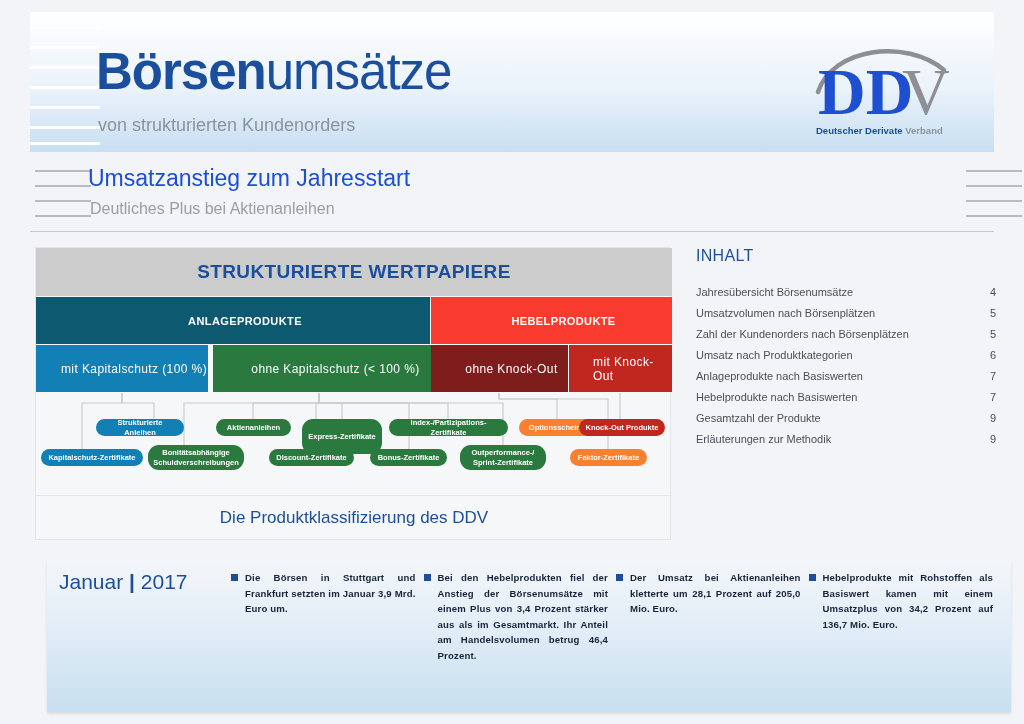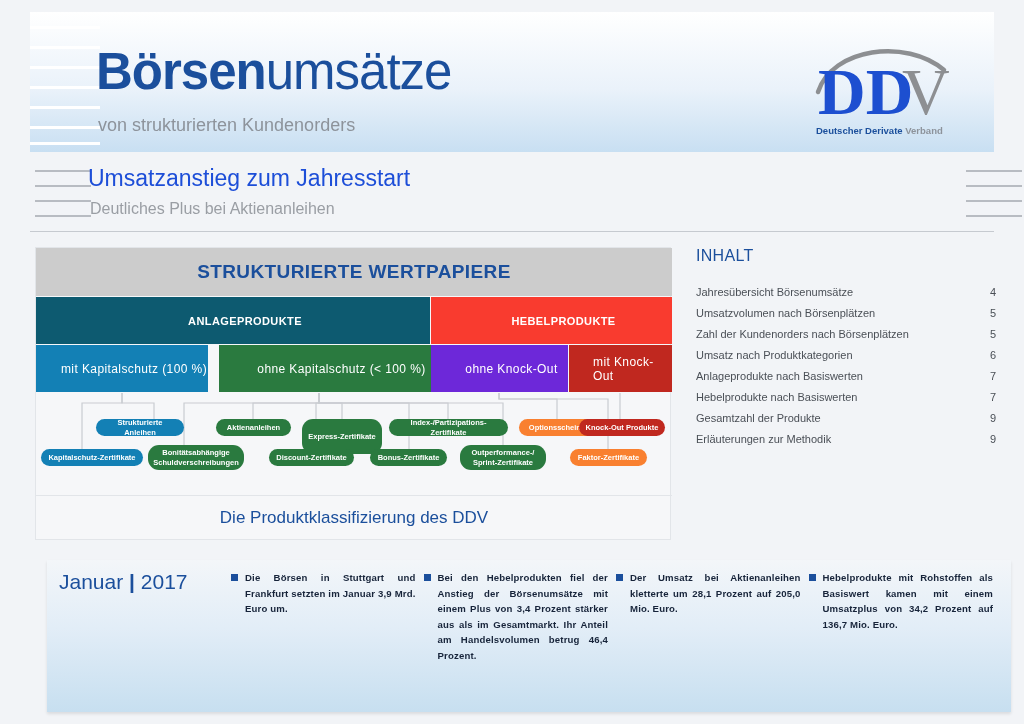--- a/index.html
+++ b/index.html
@@ -133,22 +133,22 @@
     background: #f93b2f;
   }
   .d-row2, .d-row3 {
     display: flex; align-items: center; justify-content: center; padding-left: 24px;
   }
   .d-row2 span, .d-row3 span {
     color: #ffffff; font-size: 11px; font-weight: bold; letter-spacing: .4px;
   }
   .d-row3 { position: absolute; top: 97px; height: 47px; }
   .d-kap   { left: 0;   width: 172px; background: #1380b5; }
-  .d-ohnek { left: 183px; width: 221px; background: #2a7a3f; }
-  .d-oko   { left: 395px; width: 137px; background: #6d28d9; }
+  .d-ohnek { left: 177px; width: 221px; background: #2a7a3f; }
+  .d-oko   { left: 395px; width: 137px; background: #7f1d1d; }
   .d-mko   { left: 533px; width: 103px; background: #c0281f; }
   .d-row3 span { font-size: 12px; font-weight: normal; }
 
   .connectors { position: absolute; left: 0; top: 145px; width: 636px; height: 135px; }
   .connectors svg { display: block; }
 
   .pill {
     position: absolute;
     border-radius: 11px;
     color: #ffffff;

